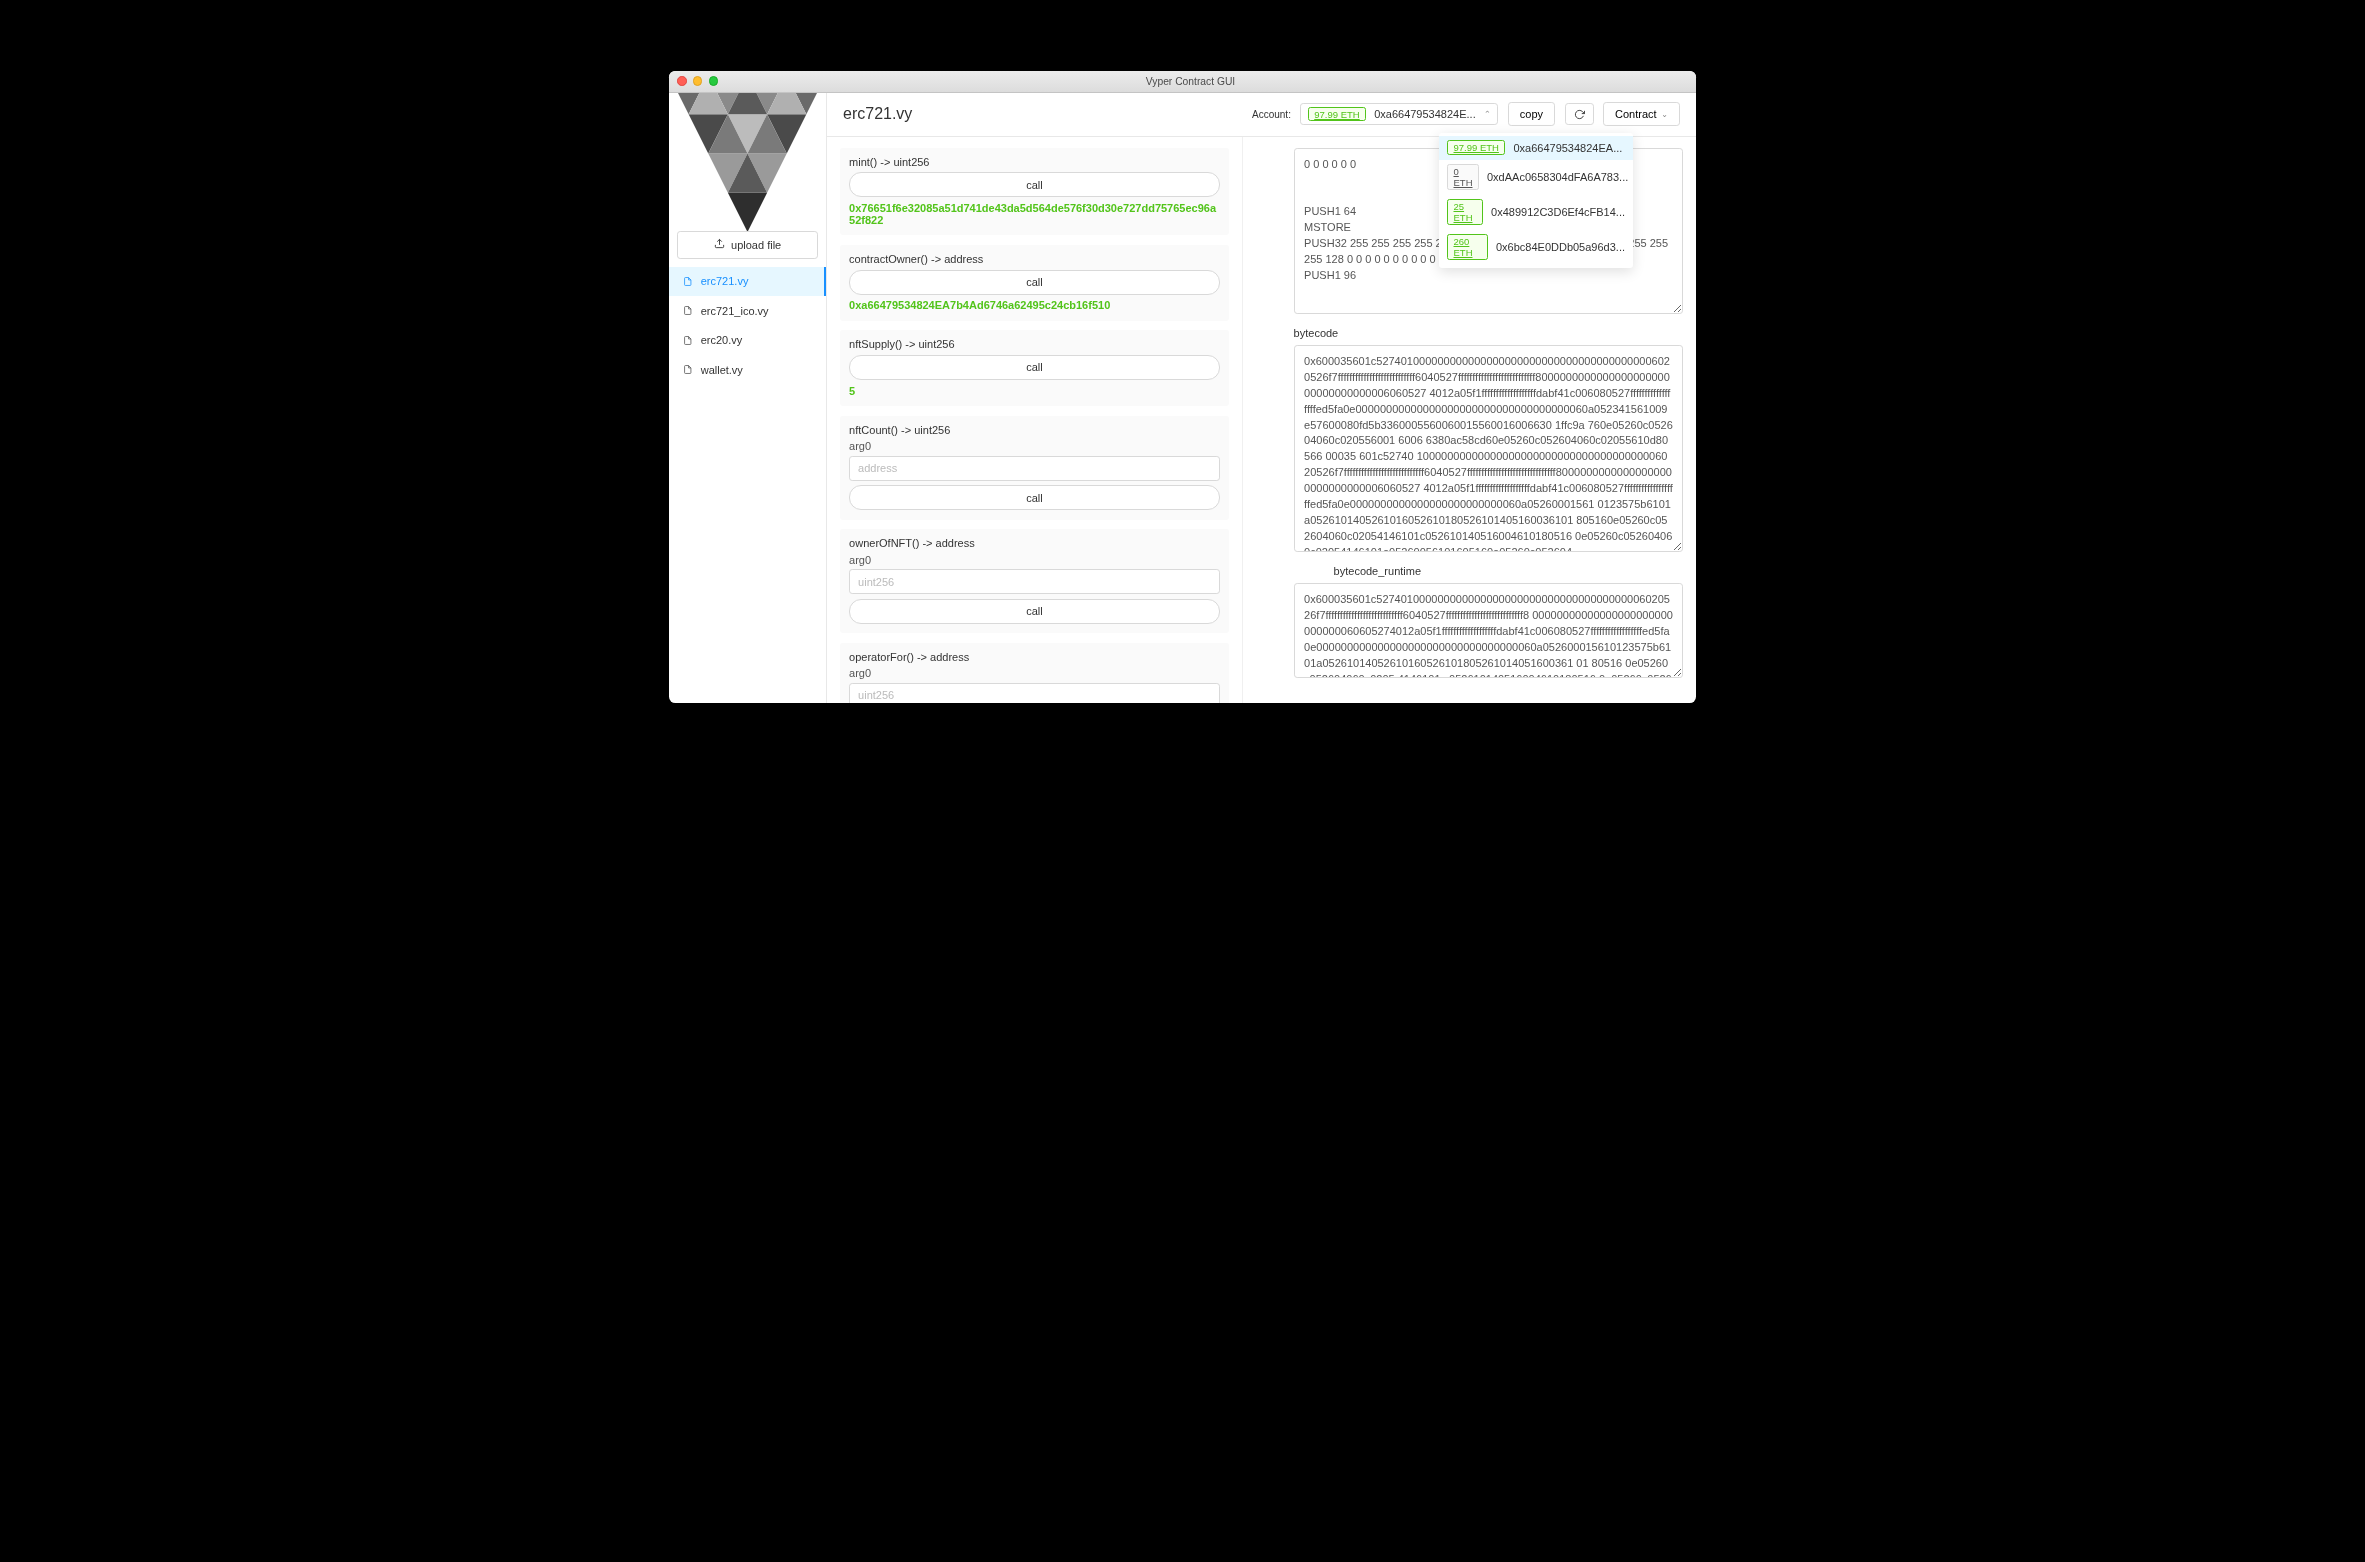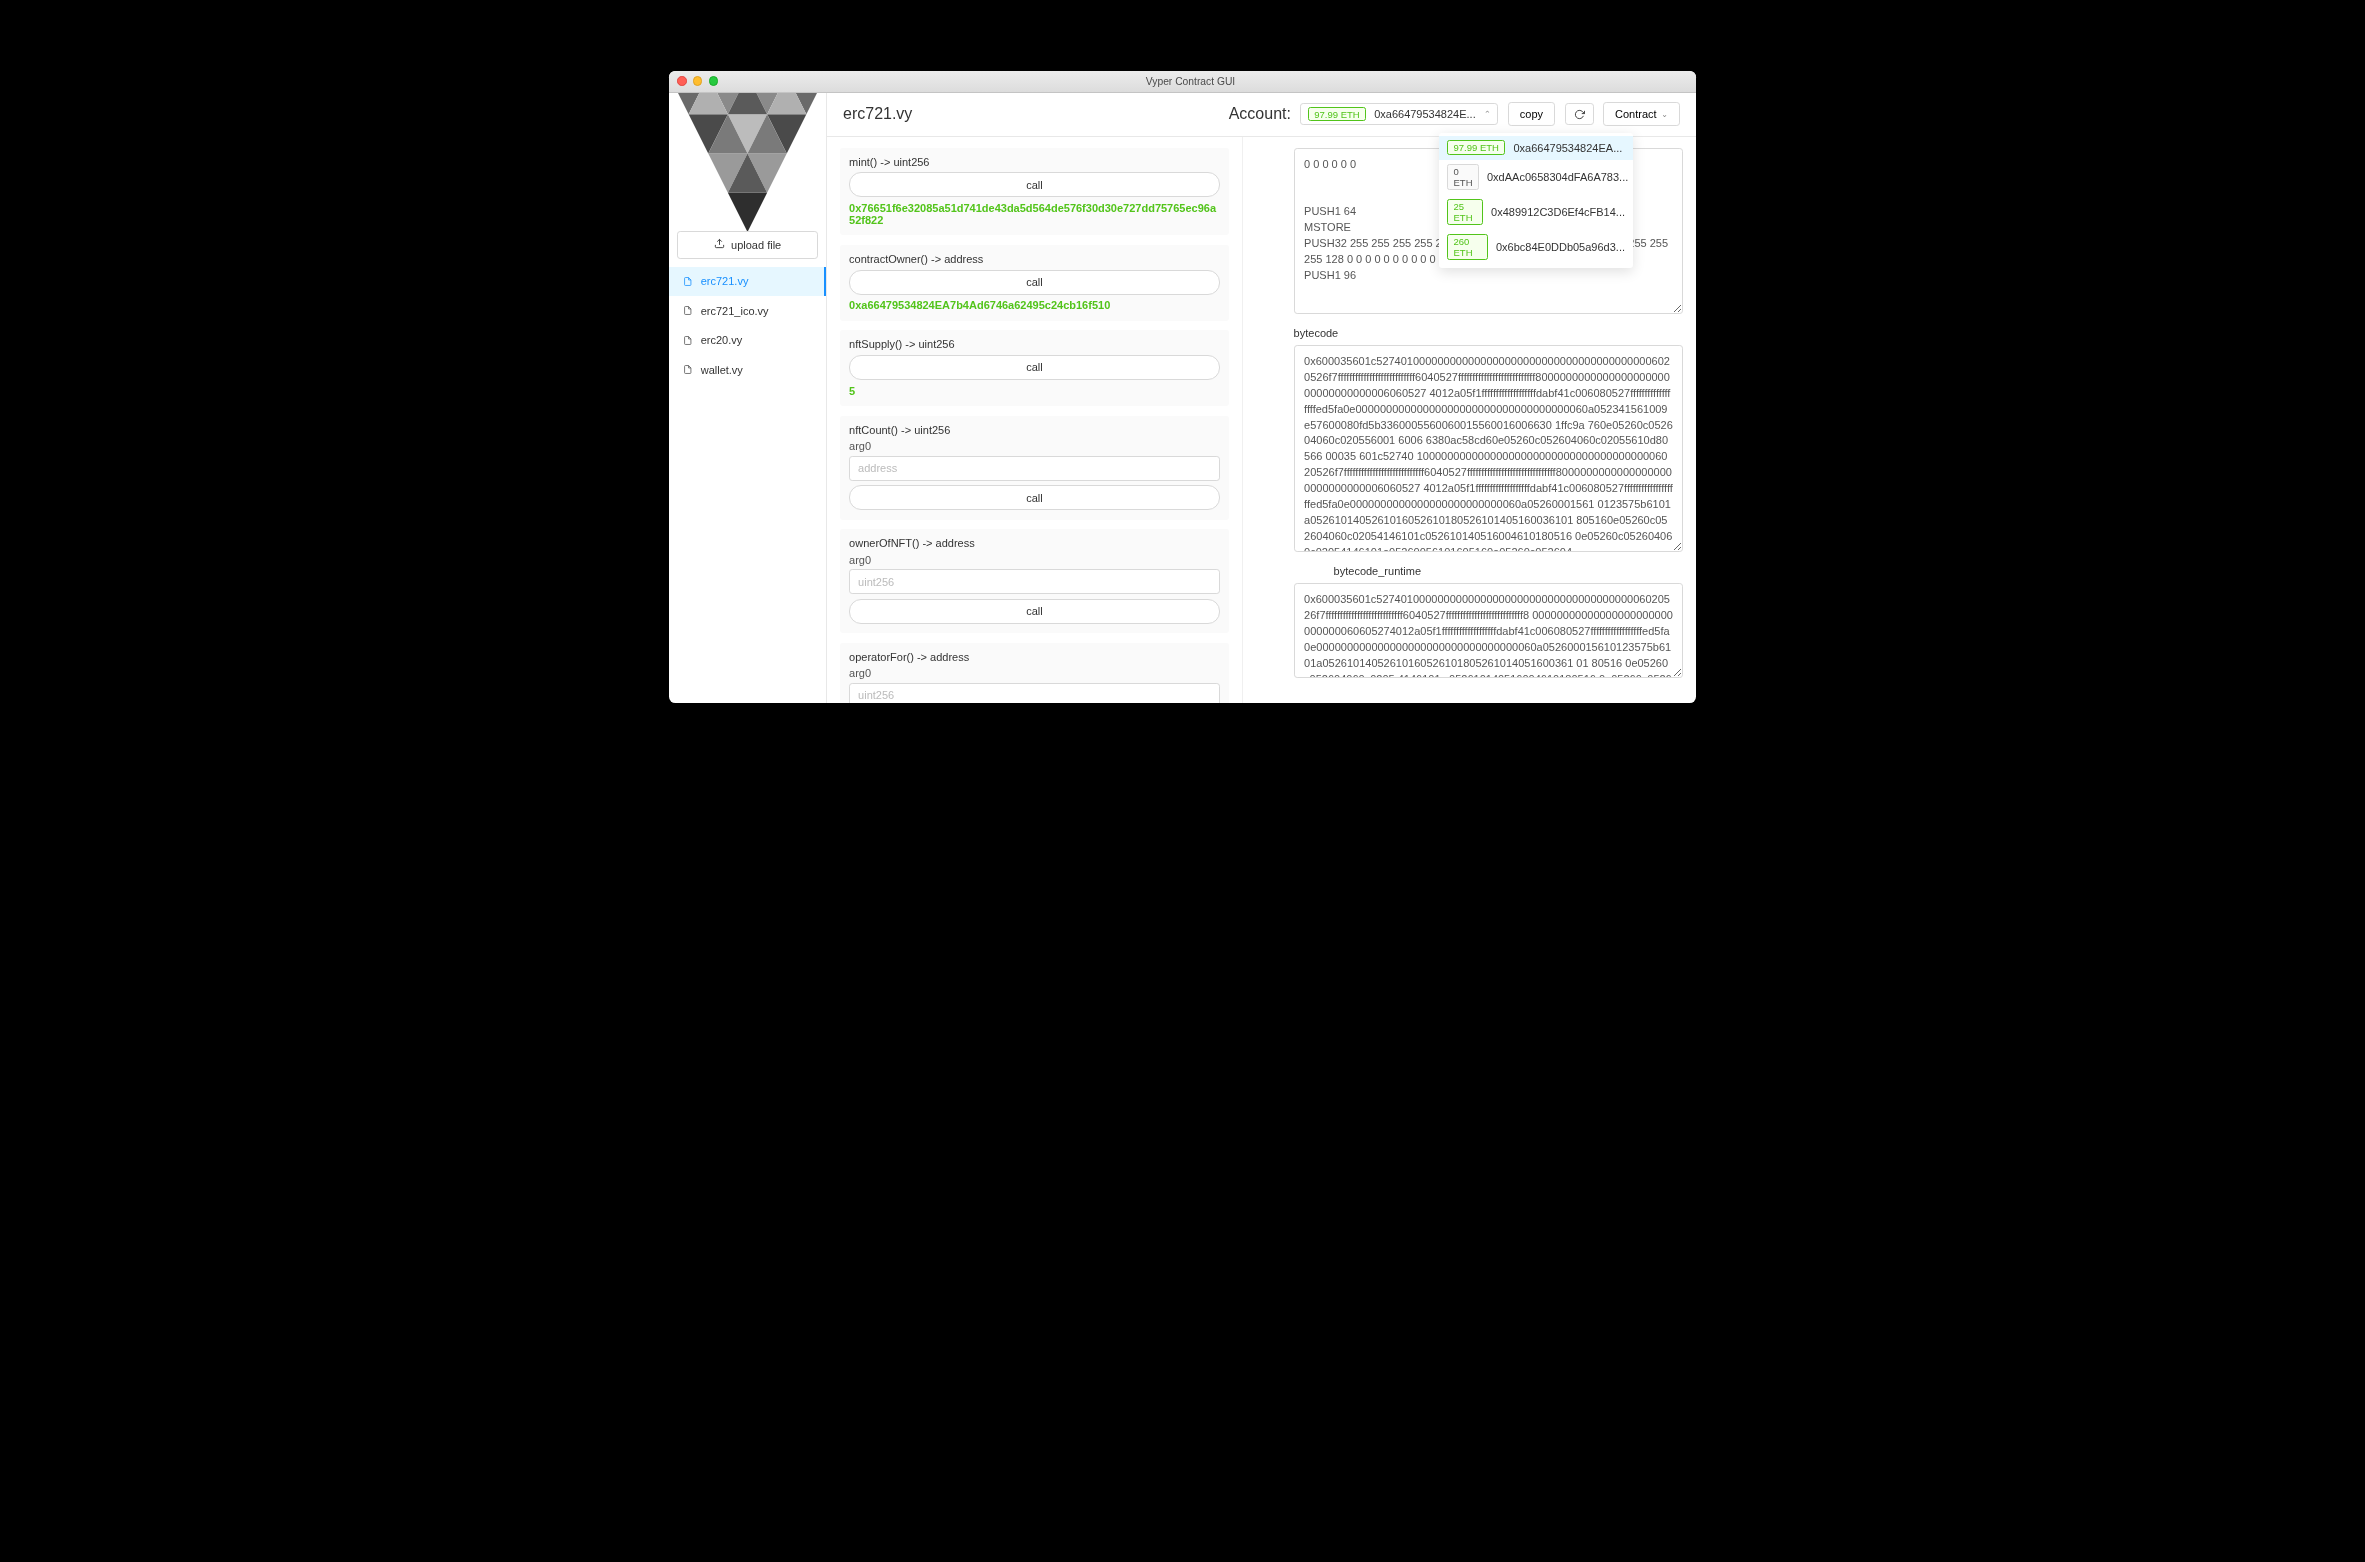--- a/index.html
+++ b/index.html
@@ -61,29 +61,29 @@
     .file-item.active {
       background: #e6f7ff; color: #1890ff; border-right-color: #1890ff;
     }
     .file-icon { width: 9.5px; height: 11px; flex-shrink: 0; }
     .main { flex: 1; display: flex; flex-direction: column; overflow: hidden; }
     .header {
       height: 44px; border-bottom: 0.8px solid #e8e8e8; display: flex; align-items: center;
       padding: 0 16px; gap: 9.5px; position: relative;
     }
     .page-title { font-size: 16px; font-weight: 500; flex: 1; }
-    .account-label { font-size: 16px; color: #333; }
+    .account-label { font-size: 10px; color: #333; }
     .account-select {
       display: flex; align-items: center; gap: 8px; border: 0.8px solid #d9d9d9;
       border-radius: 3.2px; padding: 3.2px 6.3px; min-width: 186px; cursor: pointer;
       position: relative;
     }
     .eth-badge {
       border: 0.8px solid #52c41a; color: #52c41a; background: #f6ffed;
-      padding: 0.8px 5.5px; border-radius: 2.4px; font-size: 9.5px;
+      padding: 0.8px 5.5px; border-radius: 2.4px; font-size: 9.5px; text-decoration: underline;
     }
     .eth-badge.gray { border-color: #d9d9d9; color: #555; background: #fafafa; }
     .acct-addr { font-size: 11px; color: #333; }
     .chev { margin-left: auto; color: #999; font-size: 8.7px; }
     .btn {
       border: 0.8px solid #d9d9d9; border-radius: 3.2px; background: #fff;
       padding: 4.7px 11px; cursor: pointer; font-size: 11px;
       display: flex; align-items: center; gap: 4.7px;
     }
     .btn.icon-only { padding: 4.7px 8px; }

